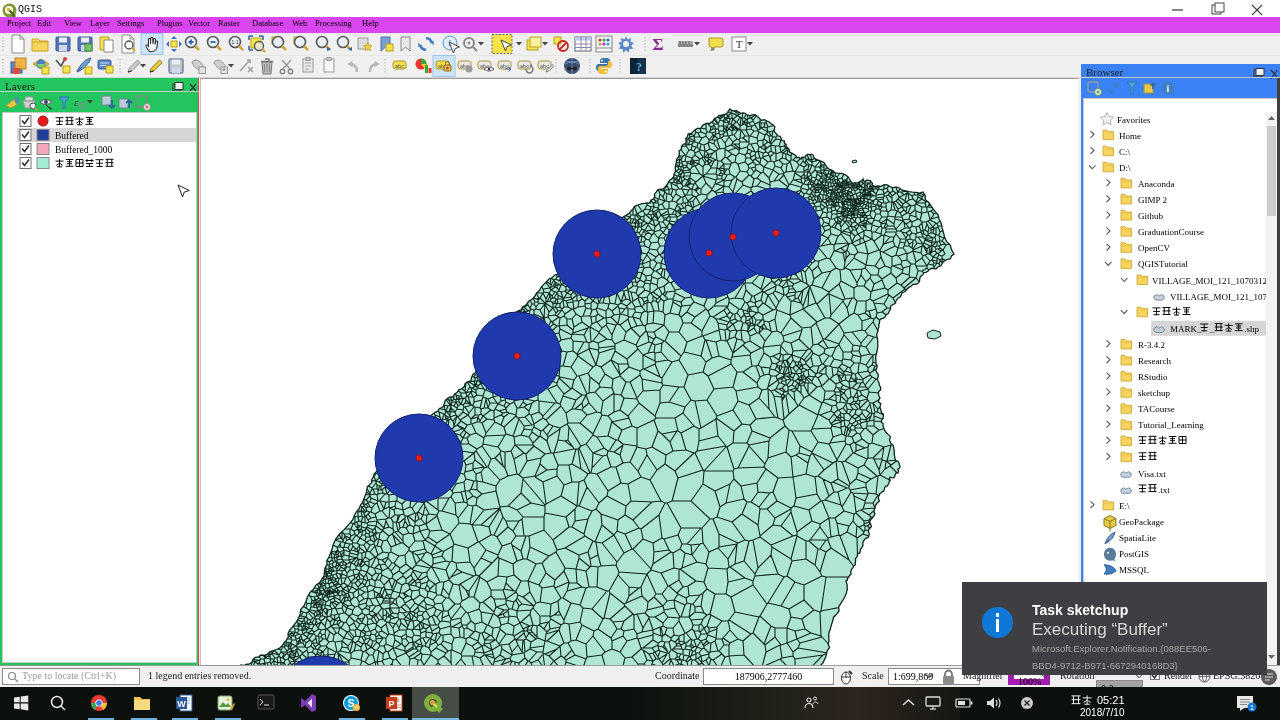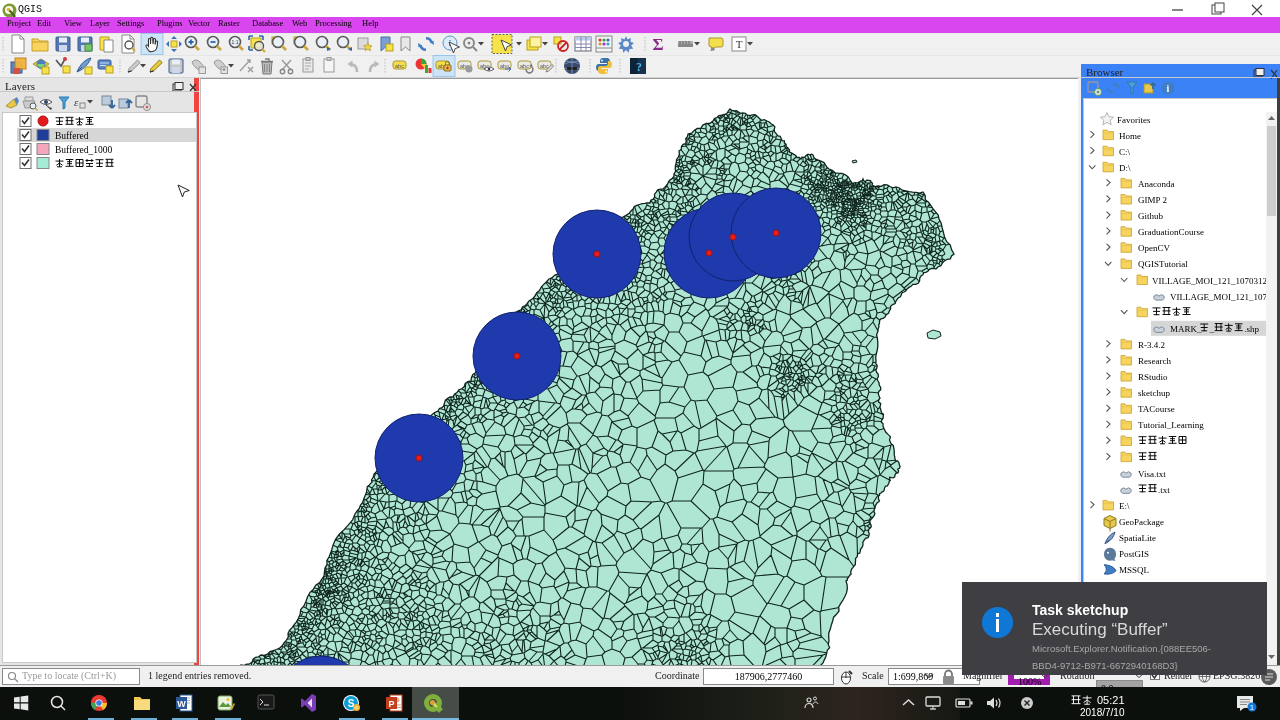--- a/index.html
+++ b/index.html
@@ -353,21 +353,21 @@
         <circle cx="8" cy="4.5" r="0.9" fill="#fff"></circle>
         <circle cx="12" cy="15.5" r="0.9" fill="#fff"></circle>
       </g>
       <g transform="translate(628,1)">
         <rect x="2" y="2" width="16" height="16" fill="#16324c"></rect>
         <rect x="2" y="2" width="8" height="16" fill="#0b2438"></rect>
         <text x="11" y="15" font-size="12" text-anchor="middle" fill="#4ab8e8" font-family="Liberation Serif" font-weight="bold">?</text>
       </g>
     </svg></div>
 <div class="abs" style="left:0;top:78px;width:1280px;height:587px;background:#f0f0f0"></div>
-<div class="abs" style="left:0;top:78px;width:199px;height:587px;background:#e5e5e5;border-right:5px solid #ef4444">
+<div class="abs" style="left:0;top:78px;width:199px;height:587px;background:#22c55e;border-right:1px solid #ef4444">
     <div class="abs" style="left:5px;top:2px;font-size:11px;color:#222">Layers</div>
     <svg class="abs" width="26" height="11" style="left:172px;top:4px" xmlns="http://www.w3.org/2000/svg">
       <rect x="1" y="2" width="8" height="7" fill="none" stroke="#333"></rect>
       <rect x="3" y="0.5" width="8" height="7" fill="#f0f0f0" stroke="#333"></rect>
       <path d="M18 2l6 7M24 2l-6 7" stroke="#333" stroke-width="1.2"></path>
     </svg>
     <div class="abs" style="left:0;top:13px;width:199px;height:1px;background:#c8c8c8"></div>
     <svg class="abs" width="160" height="17" style="left:4px;top:16px" xmlns="http://www.w3.org/2000/svg">
       <path d="M2 12l8-7 3 6-6 3z" fill="#e8c84a" stroke="#a9952e"></path>
       <path d="M10 5l3-2 2 4-2 4z" fill="#5a87c6"></path>

